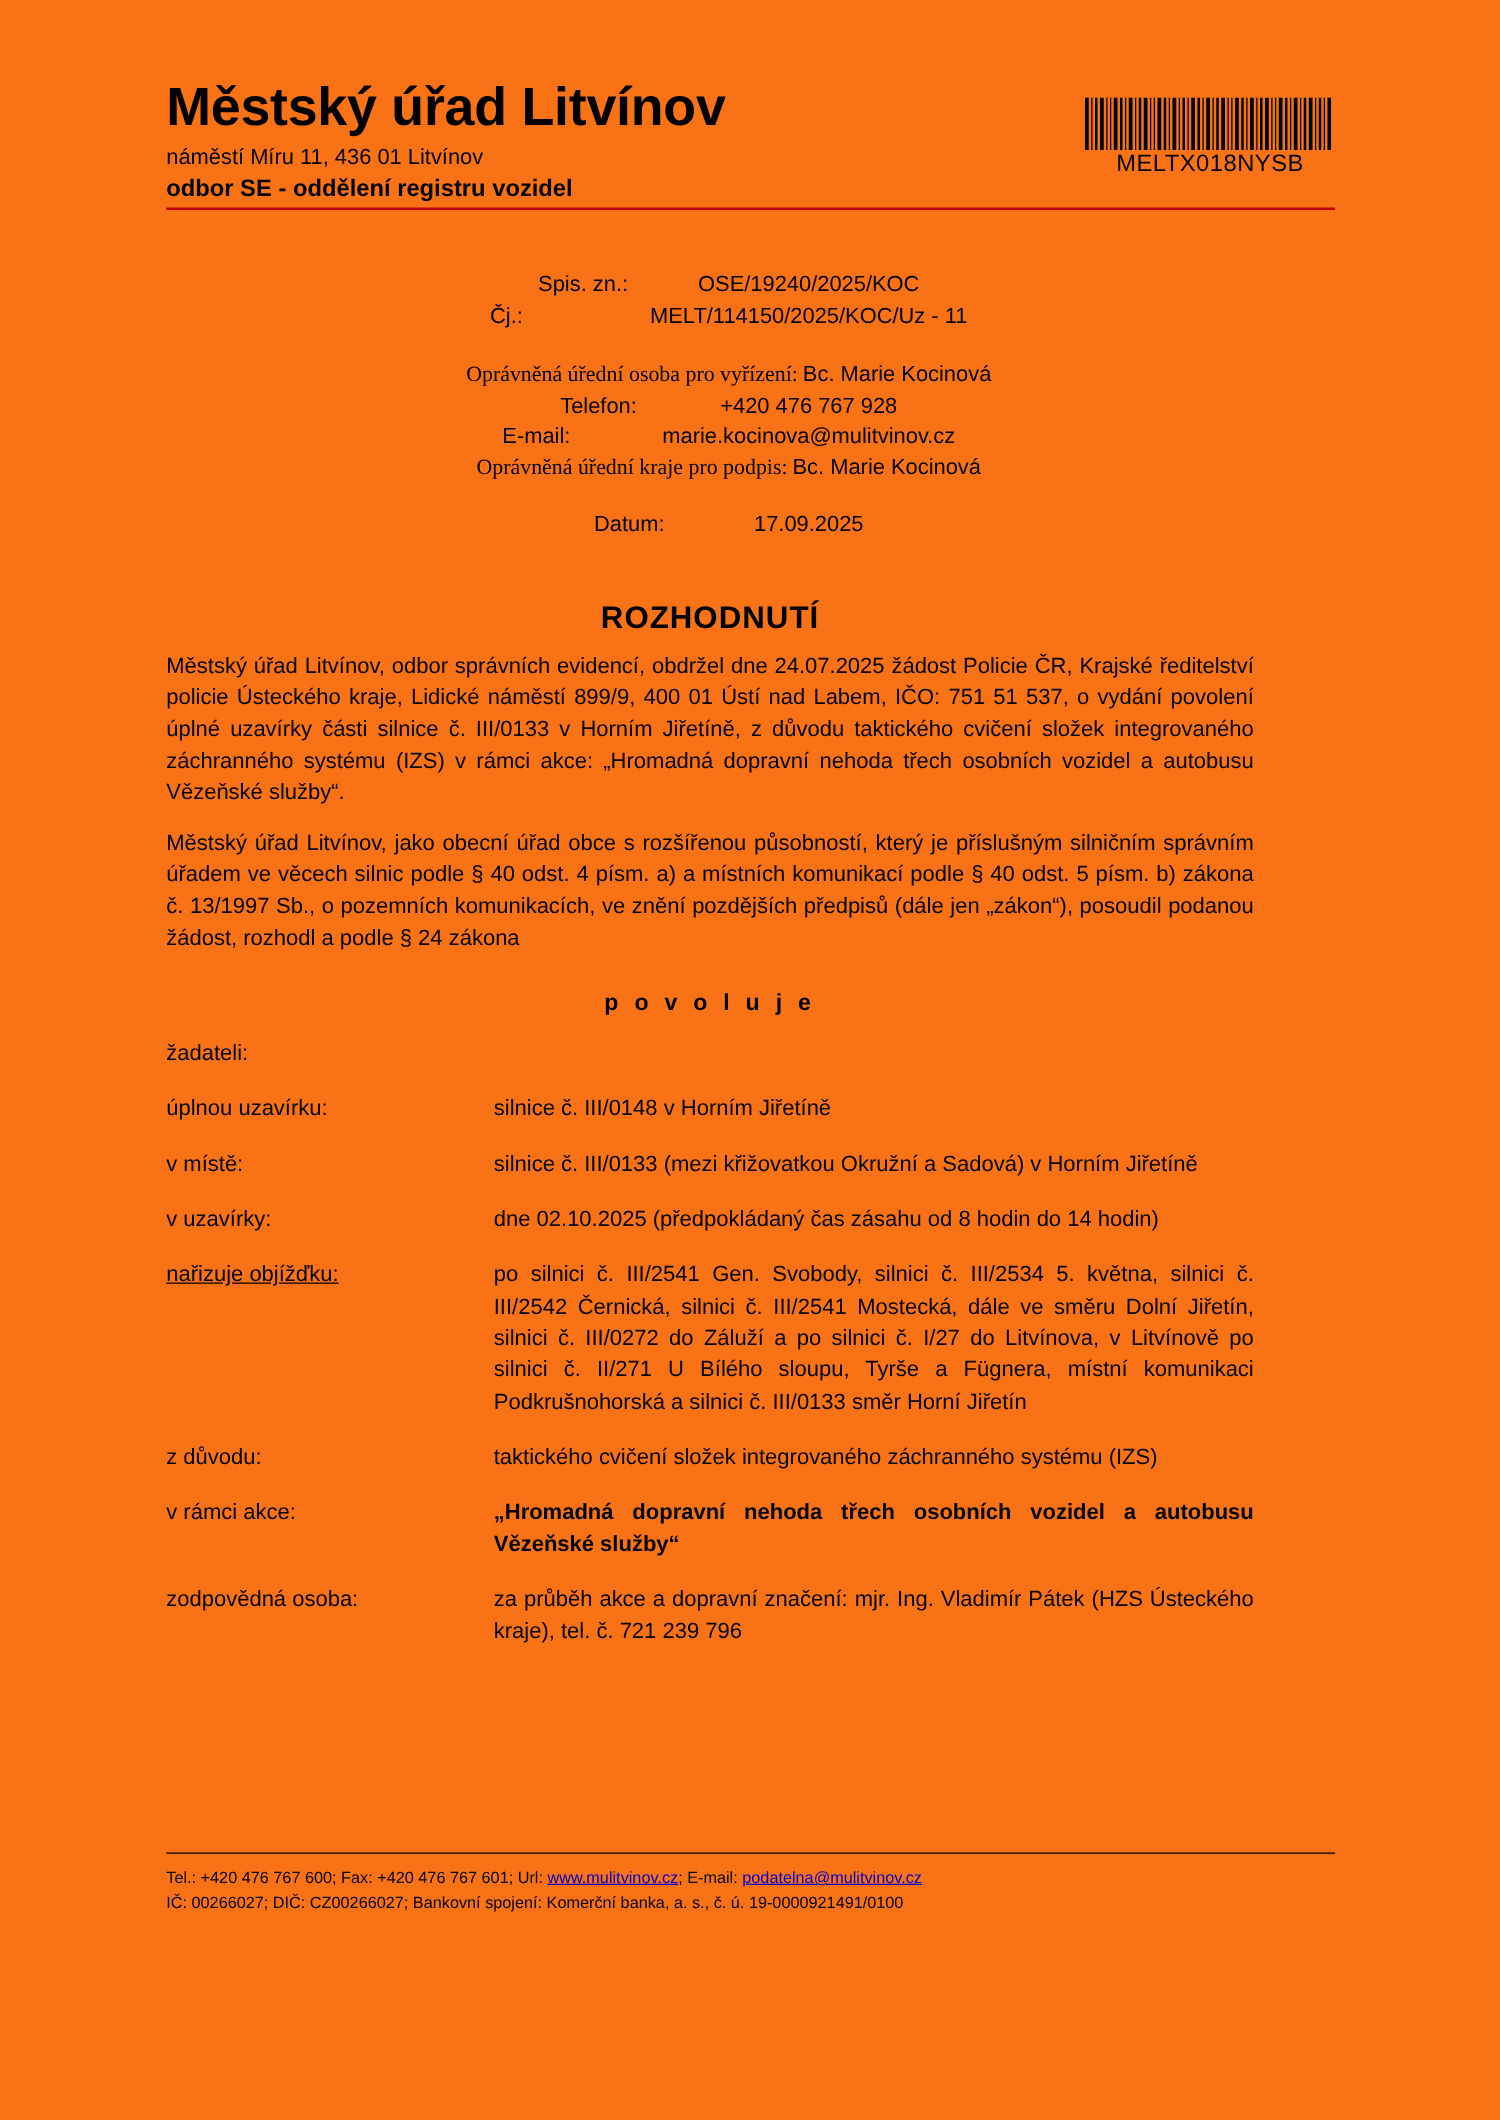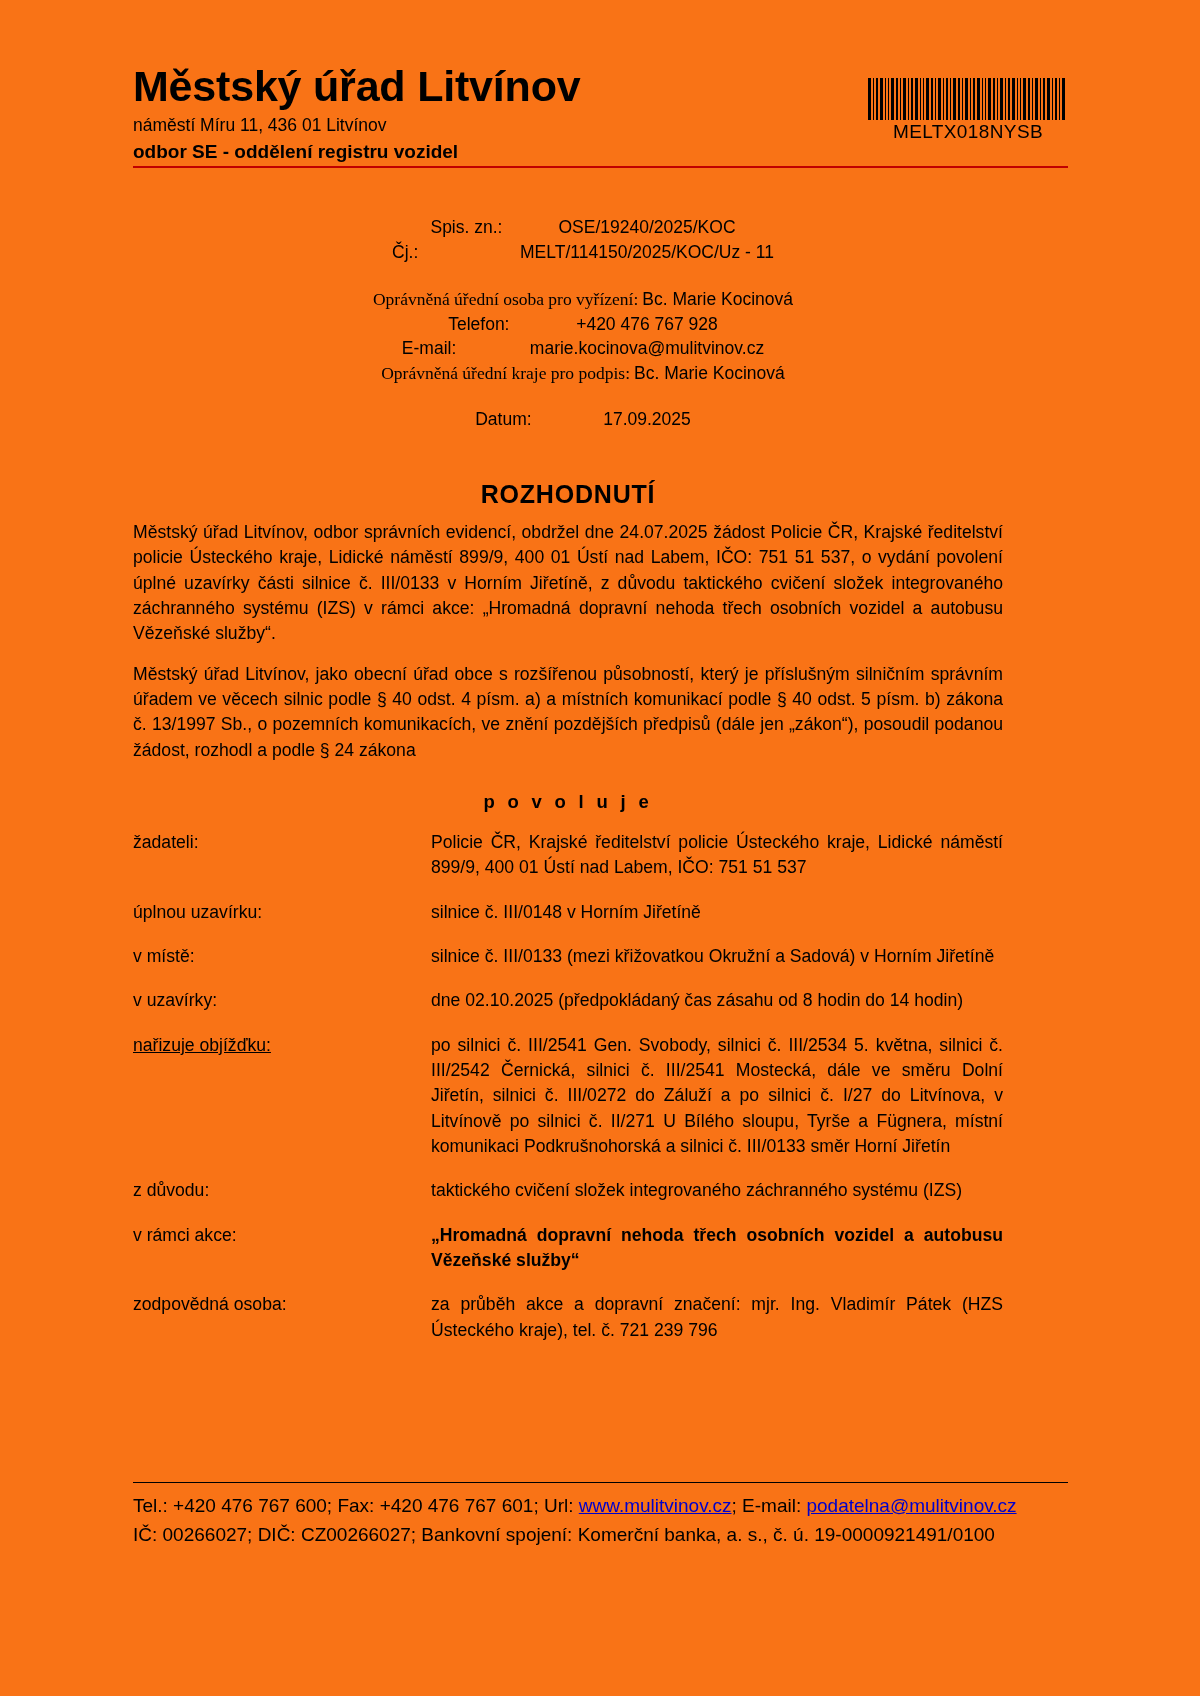--- a/index.html
+++ b/index.html
@@ -146,21 +146,20 @@
     position: absolute;
     left: 133px;
     top: 830px;
     width: 870px;
     font-size: 17.6px;
     line-height: 1.44;
   }
   .def-row {
     display: flex;
     margin-bottom: 19px;
-    gap: 36px;
   }
   .def-row:last-child {
     margin-bottom: 0;
   }
   .def-term {
     flex: 0 0 262px;
     width: 262px;
     white-space: nowrap;
   }
   .def-term.underlined span {
@@ -181,21 +180,21 @@
     top: 1482px;
     width: 935px;
     height: 1px;
     background: #000000;
   }
   .footer {
     position: absolute;
     left: 133px;
     top: 1492px;
     width: 935px;
-    font-size: 19px;
+    font-size: 13px;
     line-height: 1.5;
   }
   .footer a, .footer .link {
     color: #0000cc;
     text-decoration: underline;
   }
 </style>
 </head>
 <body>
 
@@ -305,21 +304,20 @@
 
   <div class="body-text">
     <p>Městský úřad Litvínov, odbor správních evidencí, obdržel dne 24.07.2025 žádost Policie ČR, Krajské ředitelství policie Ústeckého kraje, Lidické náměstí 899/9, 400 01  Ústí nad Labem, IČO: 751 51 537, o vydání povolení úplné uzavírky části silnice č. III/0133 v Horním Jiřetíně, z důvodu taktického cvičení složek integrovaného záchranného systému (IZS) v rámci akce: „Hromadná dopravní nehoda třech osobních vozidel a autobusu Vězeňské služby“.</p>
     <p>Městský úřad Litvínov, jako obecní úřad obce s rozšířenou působností, který je příslušným silničním správním úřadem ve věcech silnic podle § 40 odst. 4 písm. a) a místních komunikací podle § 40 odst. 5 písm. b) zákona č. 13/1997 Sb., o pozemních komunikacích, ve znění pozdějších předpisů (dále jen „zákon“), posoudil podanou žádost, rozhodl a podle § 24 zákona</p>
     <p class="grants">p o v o l u j e</p>
   </div>
 
   <div class="deflist" id="provisions-list">
       <div class="def-row">
         <div class="def-term"><span>žadateli:</span></div>
-        <div class="def-desc">Policie ČR, Krajské ředitelství policie Ústeckého kraje, Lidické náměstí 899/9, 400 01  Ústí nad Labem, IČO: 751 51 537</div>
       </div>
       <div class="def-row">
         <div class="def-term"><span>úplnou uzavírku:</span></div>
         <div class="def-desc">silnice č. III/0148 v Horním Jiřetíně</div>
       </div>
       <div class="def-row">
         <div class="def-term"><span>v místě:</span></div>
         <div class="def-desc">silnice č. III/0133 (mezi křižovatkou Okružní a Sadová) v Horním Jiřetíně</div>
       </div>
       <div class="def-row">

